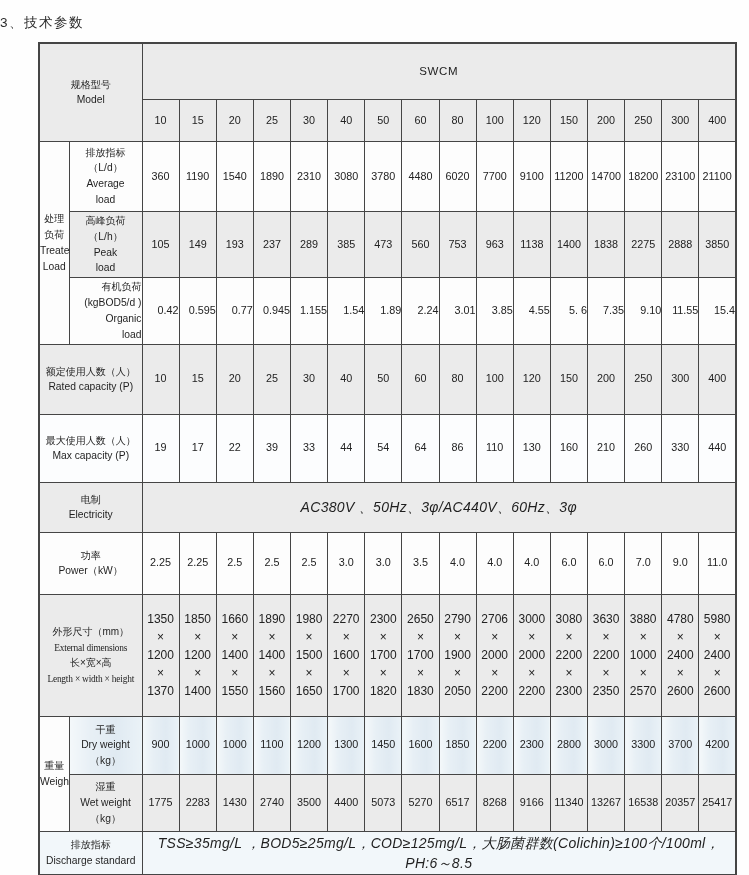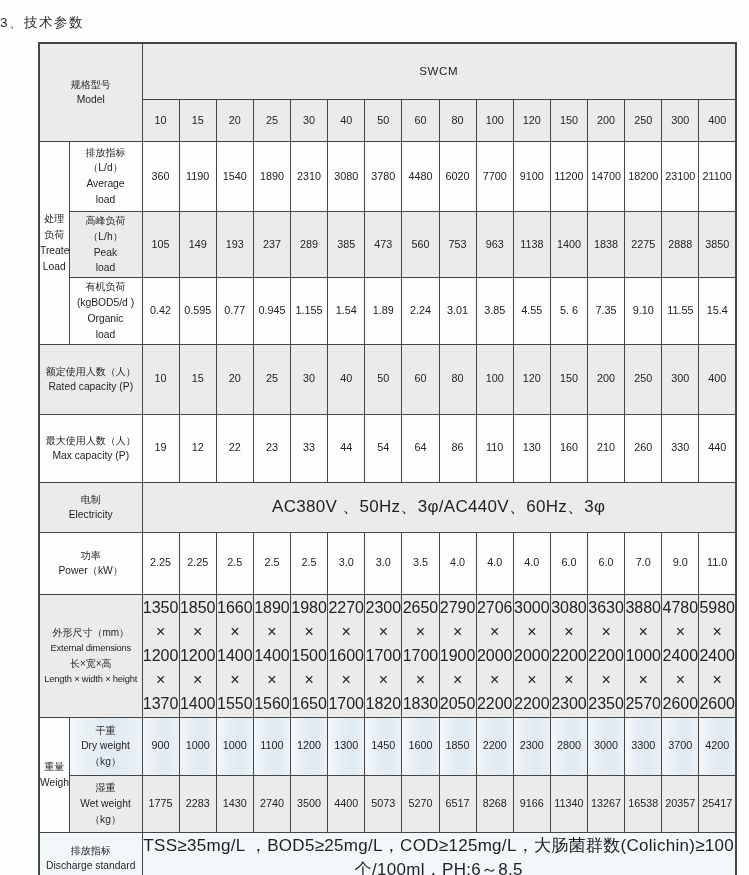--- a/index.html
+++ b/index.html
@@ -23,38 +23,38 @@
     text-align:center;vertical-align:middle;
     padding:1px 0;font-size:10.8px;line-height:1.45;
     background:#fdfdfd;overflow:hidden;
   }
   td.shaded{background:var(--shaded,#ebebeb);}
   td.head{background:var(--shaded,#ebebeb);}
   td.brand{font-size:11.5px;letter-spacing:.6px;color:#222;}
   .zh{font-weight:normal;font-size:10px;margin-top:10px;}
   .en{font-weight:normal;font-size:10.3px;}
   td.num{font-size:10.8px;color:#222;}
-  td.span-text{font-size:17px;letter-spacing:.3px;}
+  td.span-text{font-size:14px;letter-spacing:.3px;font-style:italic;}
   
   tr[data-row="header-top"] td{height:53px;}
   tr[data-row="header-models"] td{height:39px;}
   tr[data-row="average-load"] td{height:67px;}
   tr[data-row="peak-load"] td{height:62px;}
-  tr[data-row="organic-load"] td{height:62px;}
+  tr[data-row="organic-load"] td{height:62px;text-align:right;}
   tr[data-row="rated-capacity"] td{height:67px;}
   tr[data-row="max-capacity"] td{height:65px;}
   tr[data-row="electricity"] td{height:47px;}
   tr[data-row="power"] td{height:59px;}
   tr[data-row="dimensions"] td{height:119px;}
   tr[data-row="dry-weight"] td{height:55px;}
   tr[data-row="wet-weight"] td{height:54px;}
   tr[data-row="discharge"] td{height:38px;}
   
-  tr[data-row="dimensions"] td.num{white-space:pre-line;font-size:16px;line-height:1.5;}
-  tr[data-row="dimensions"] .en{font-size:9.4px;letter-spacing:-.2px;}
+  tr[data-row="dimensions"] td.num{white-space:pre-line;font-size:12px;line-height:1.5;}
+  tr[data-row="dimensions"] .en{font-size:9.4px;letter-spacing:-.2px;font-family:Liberation Serif, serif;}
   
   tr[data-row="dry-weight"] td.num,
   tr[data-row="dry-weight"] td.sub{
     background:linear-gradient(90deg,#f4f8fa 0%,#e7eff5 30%,#e0eaf2 65%,#eaf2f7 100%);
   }
   tr[data-row="discharge"] td{background:var(--tint,#f2f7fa);}
   tr[data-row="max-capacity"] td{background:#fcfdfe;}
 </style>
 </head>
 <body>
@@ -163,23 +163,23 @@
             <td class="num shaded">120</td>
             <td class="num shaded">150</td>
             <td class="num shaded">200</td>
             <td class="num shaded">250</td>
             <td class="num shaded">300</td>
             <td class="num shaded">400</td>
           </tr>
           <tr data-row="max-capacity">
             <td class="sub" colspan="2"><span class="zh">最大使用人数（人）</span><br><span class="en">Max capacity (P)</span></td>
             <td class="num">19</td>
-            <td class="num">12</td>
+            <td class="num">17</td>
             <td class="num">22</td>
-            <td class="num">23</td>
+            <td class="num">39</td>
             <td class="num">33</td>
             <td class="num">44</td>
             <td class="num">54</td>
             <td class="num">64</td>
             <td class="num">86</td>
             <td class="num">110</td>
             <td class="num">130</td>
             <td class="num">160</td>
             <td class="num">210</td>
             <td class="num">260</td>

